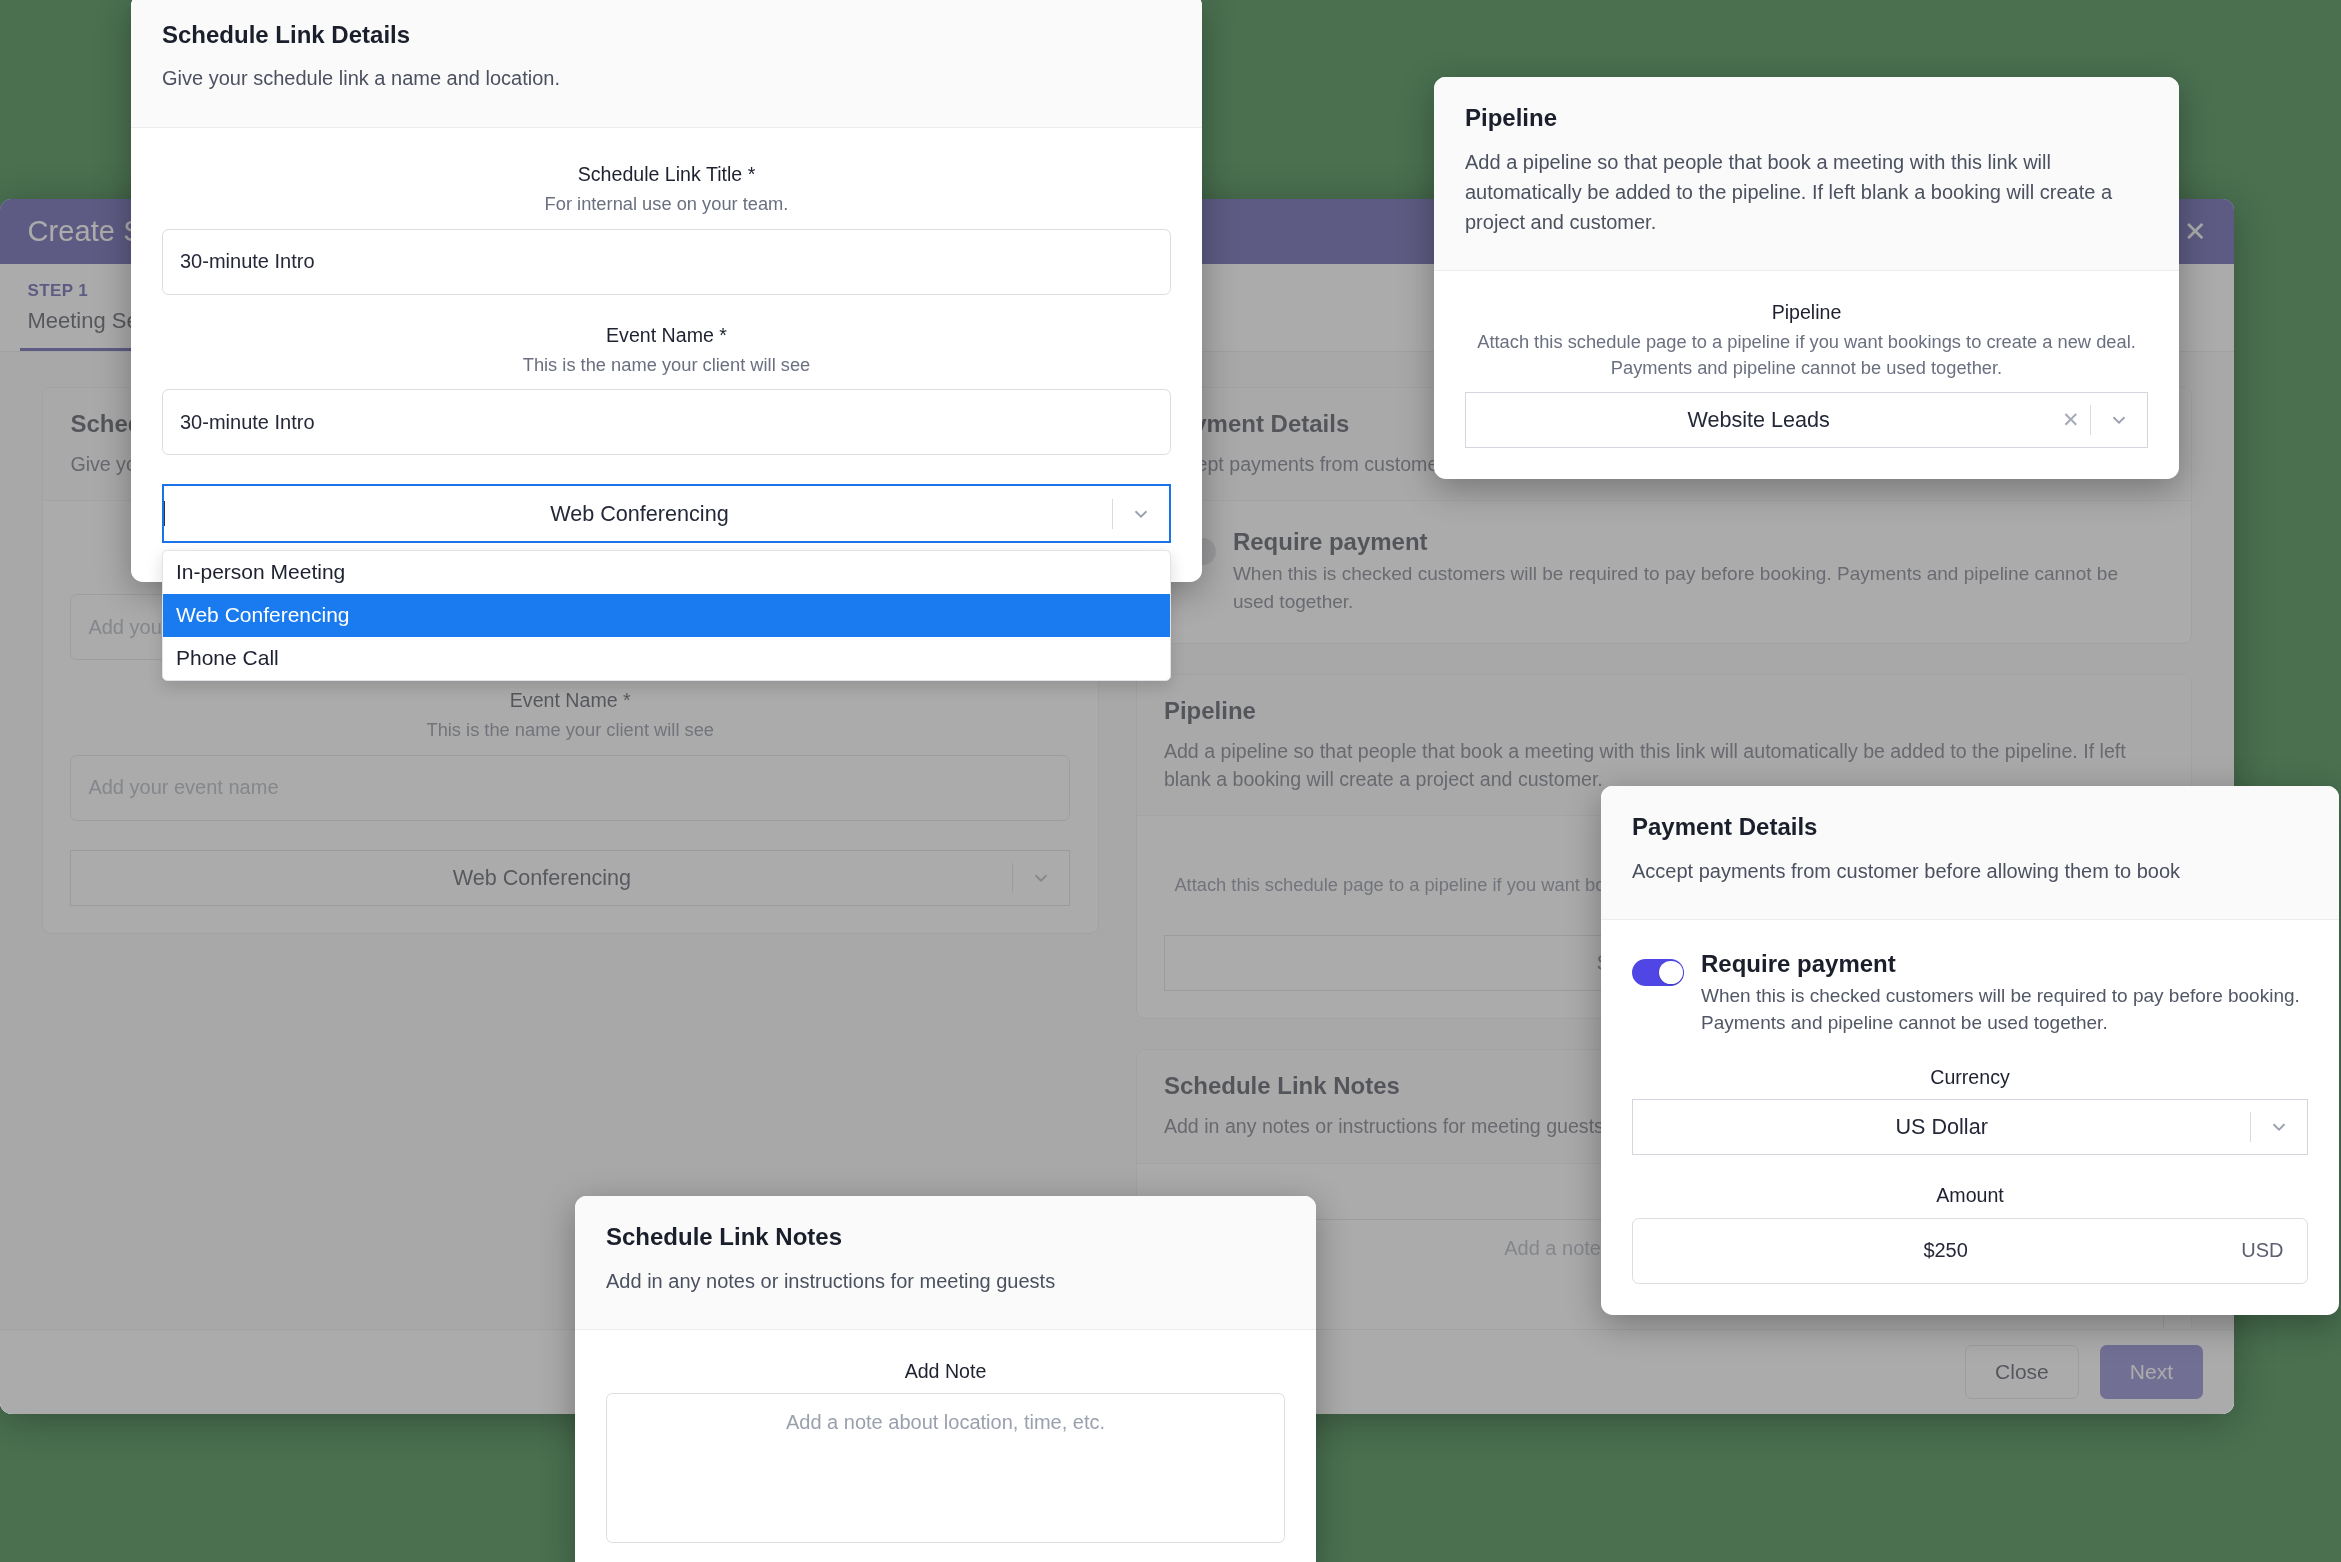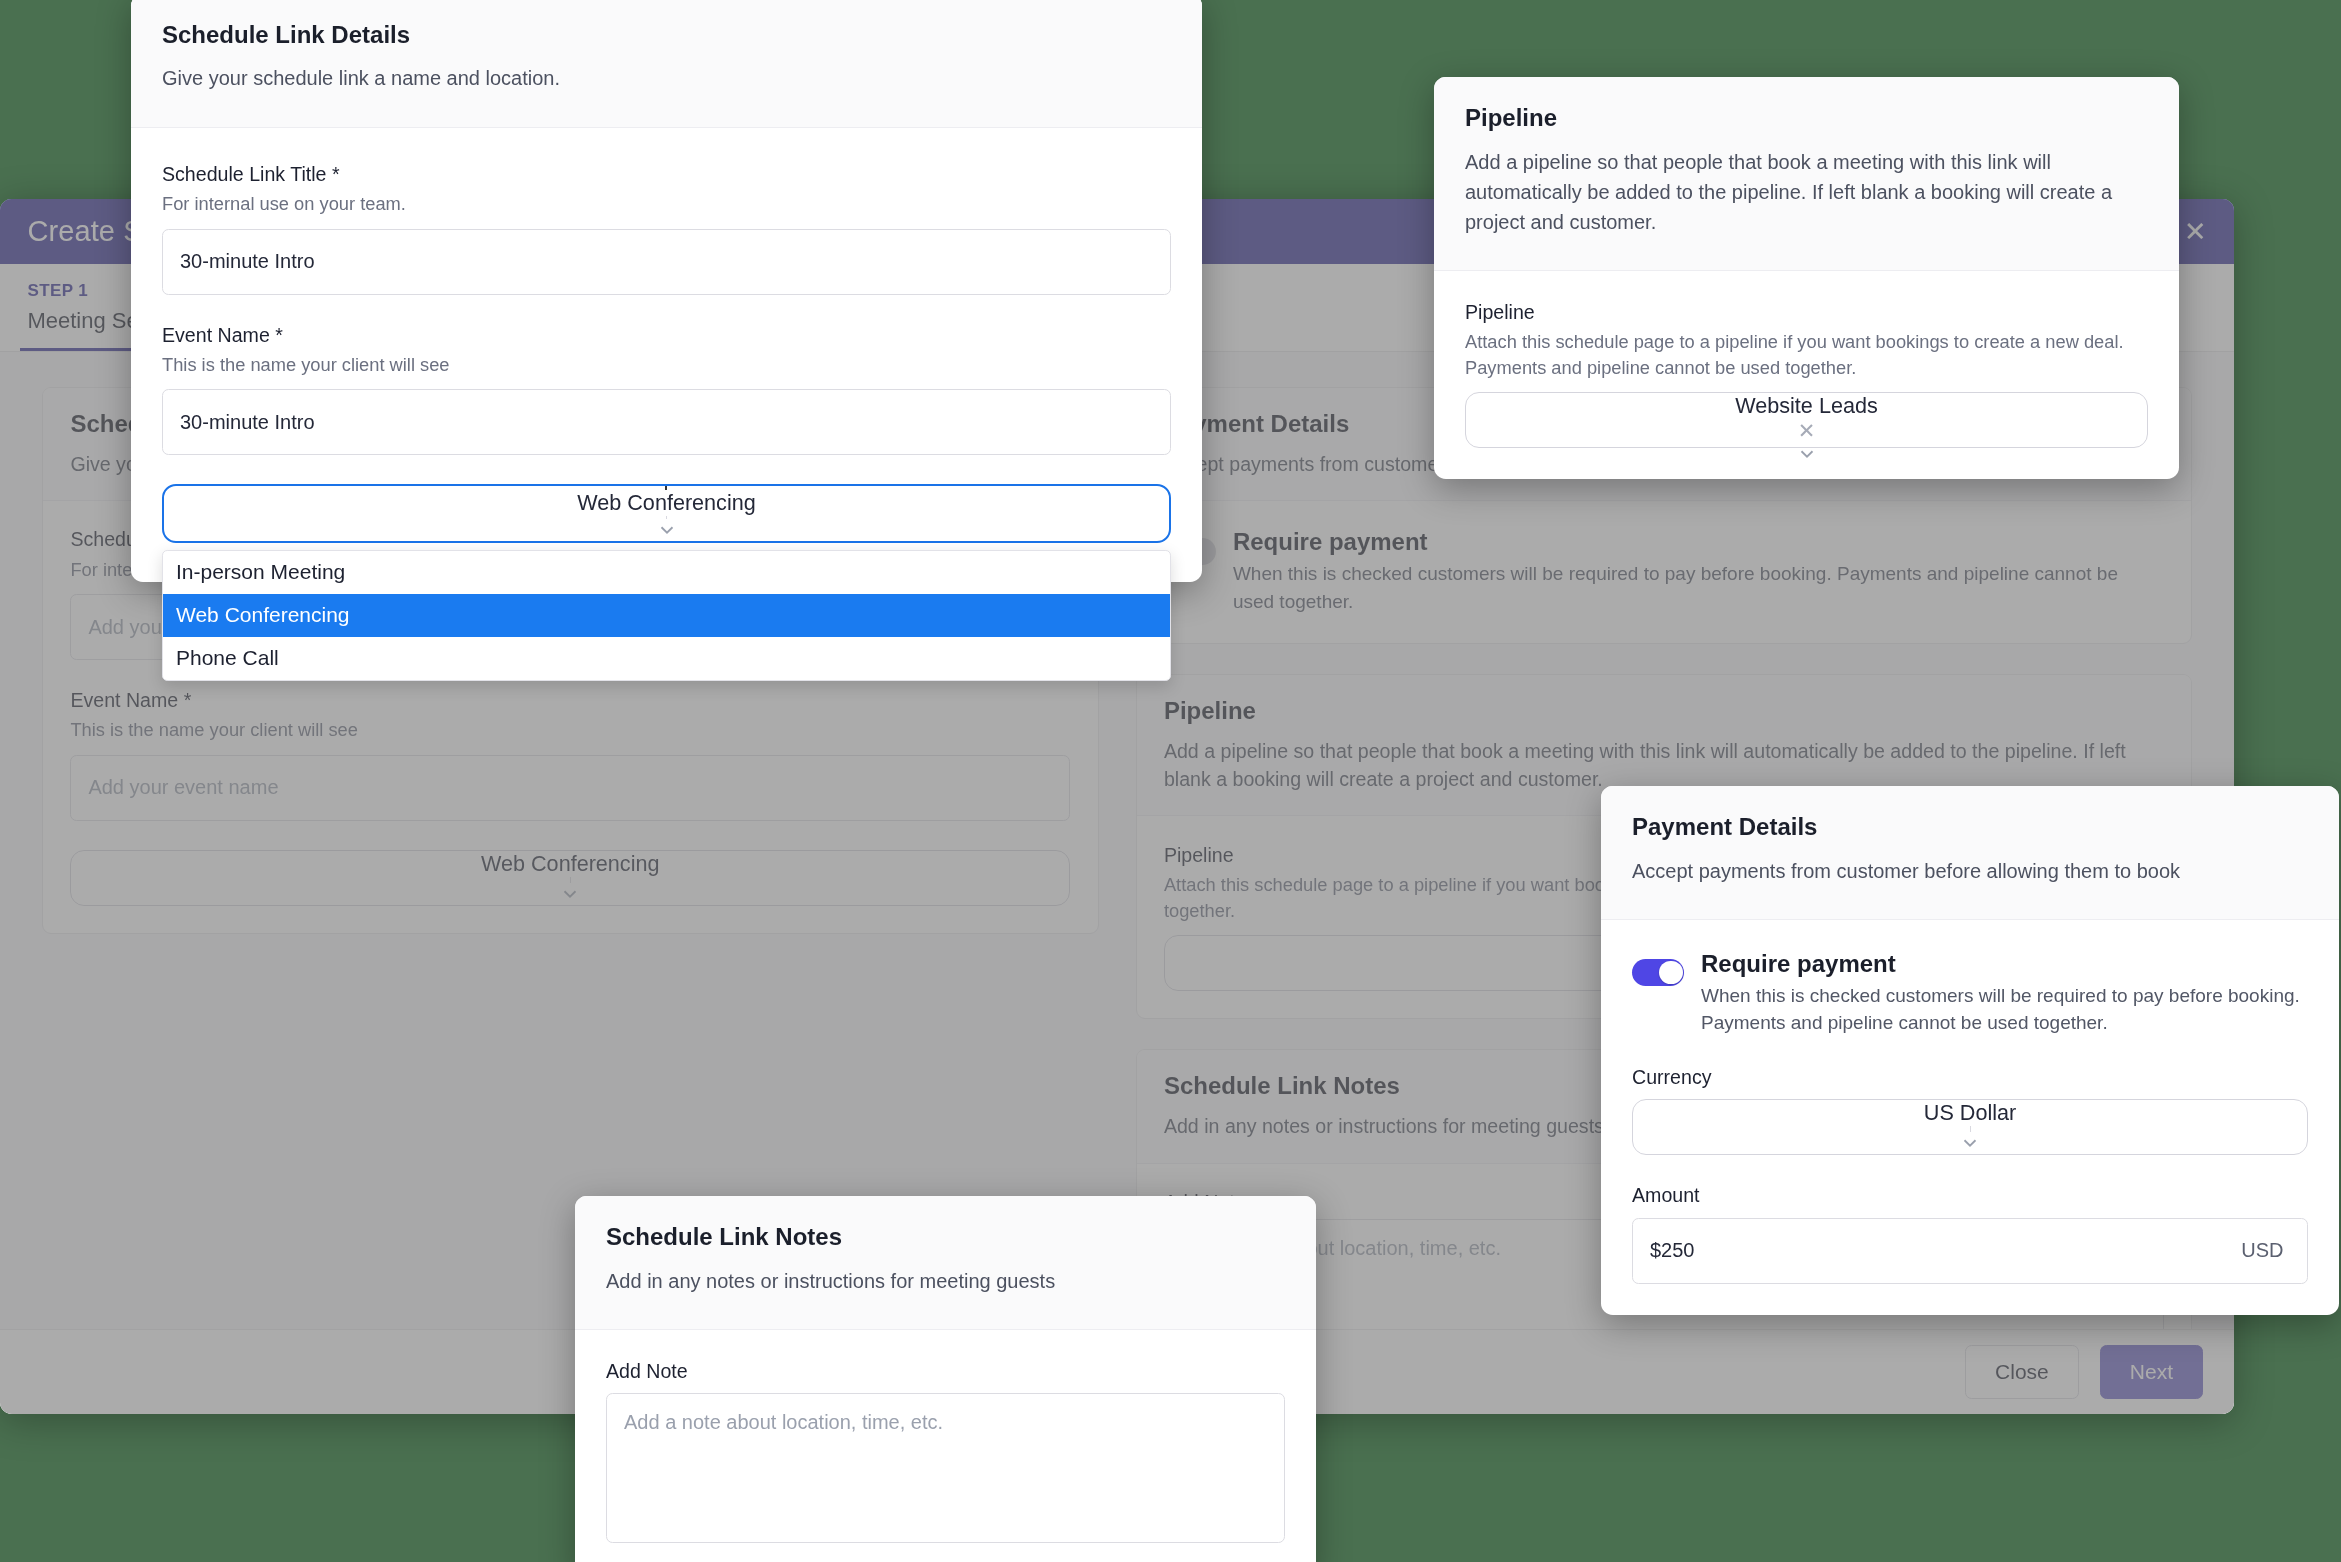--- a/index.html
+++ b/index.html
@@ -98,21 +98,21 @@
     color: #1b1f2b;
     margin-bottom: 11.8px;
   }
   .card-sub {
     font-size: 19.6px;
     color: #4c5160;
     line-height: 1.45;
   }
   .card-body { padding: 27.4px; }
 
-  .field { margin-bottom: 29px; }
+  .field { margin-bottom: 29px; text-align: center; }
   .field:last-child { margin-bottom: 0; }
   .flabel {
     font-size: 19.6px;
     color: #1d2130;
     margin-bottom: 5.2px;
   }
   .fhelp {
     font-size: 18.3px;
     color: #6b7080;
     margin-bottom: 11.8px;
@@ -127,27 +127,26 @@
     display: flex; align-items: center;
     padding: 0 17px;
     font-size: 20px;
     color: #242838;
   }
   .input.ph { color: #9aa0ad; }
   .select {
     width: 100%;
     height: 56px;
     border: 0.7px solid #d5d5dd;
-    border-radius: 14px;
+    border-radius: 0;
     background: #ffffff;
     display: flex; align-items: center;
     padding: 0 0 0 0;
     font-size: 21.6px;
     color: #242838;
-    flex-direction: column;
   }
   .select .val { flex: 1; }
   .sel-sep {
     width: 0.7px; height: 30px; background: #d9d9e0;
   }
   .caret {
     width: 56px; height: 100%;
     display: flex; align-items: center; justify-content: center;
     color: #9aa0ad;
   }

